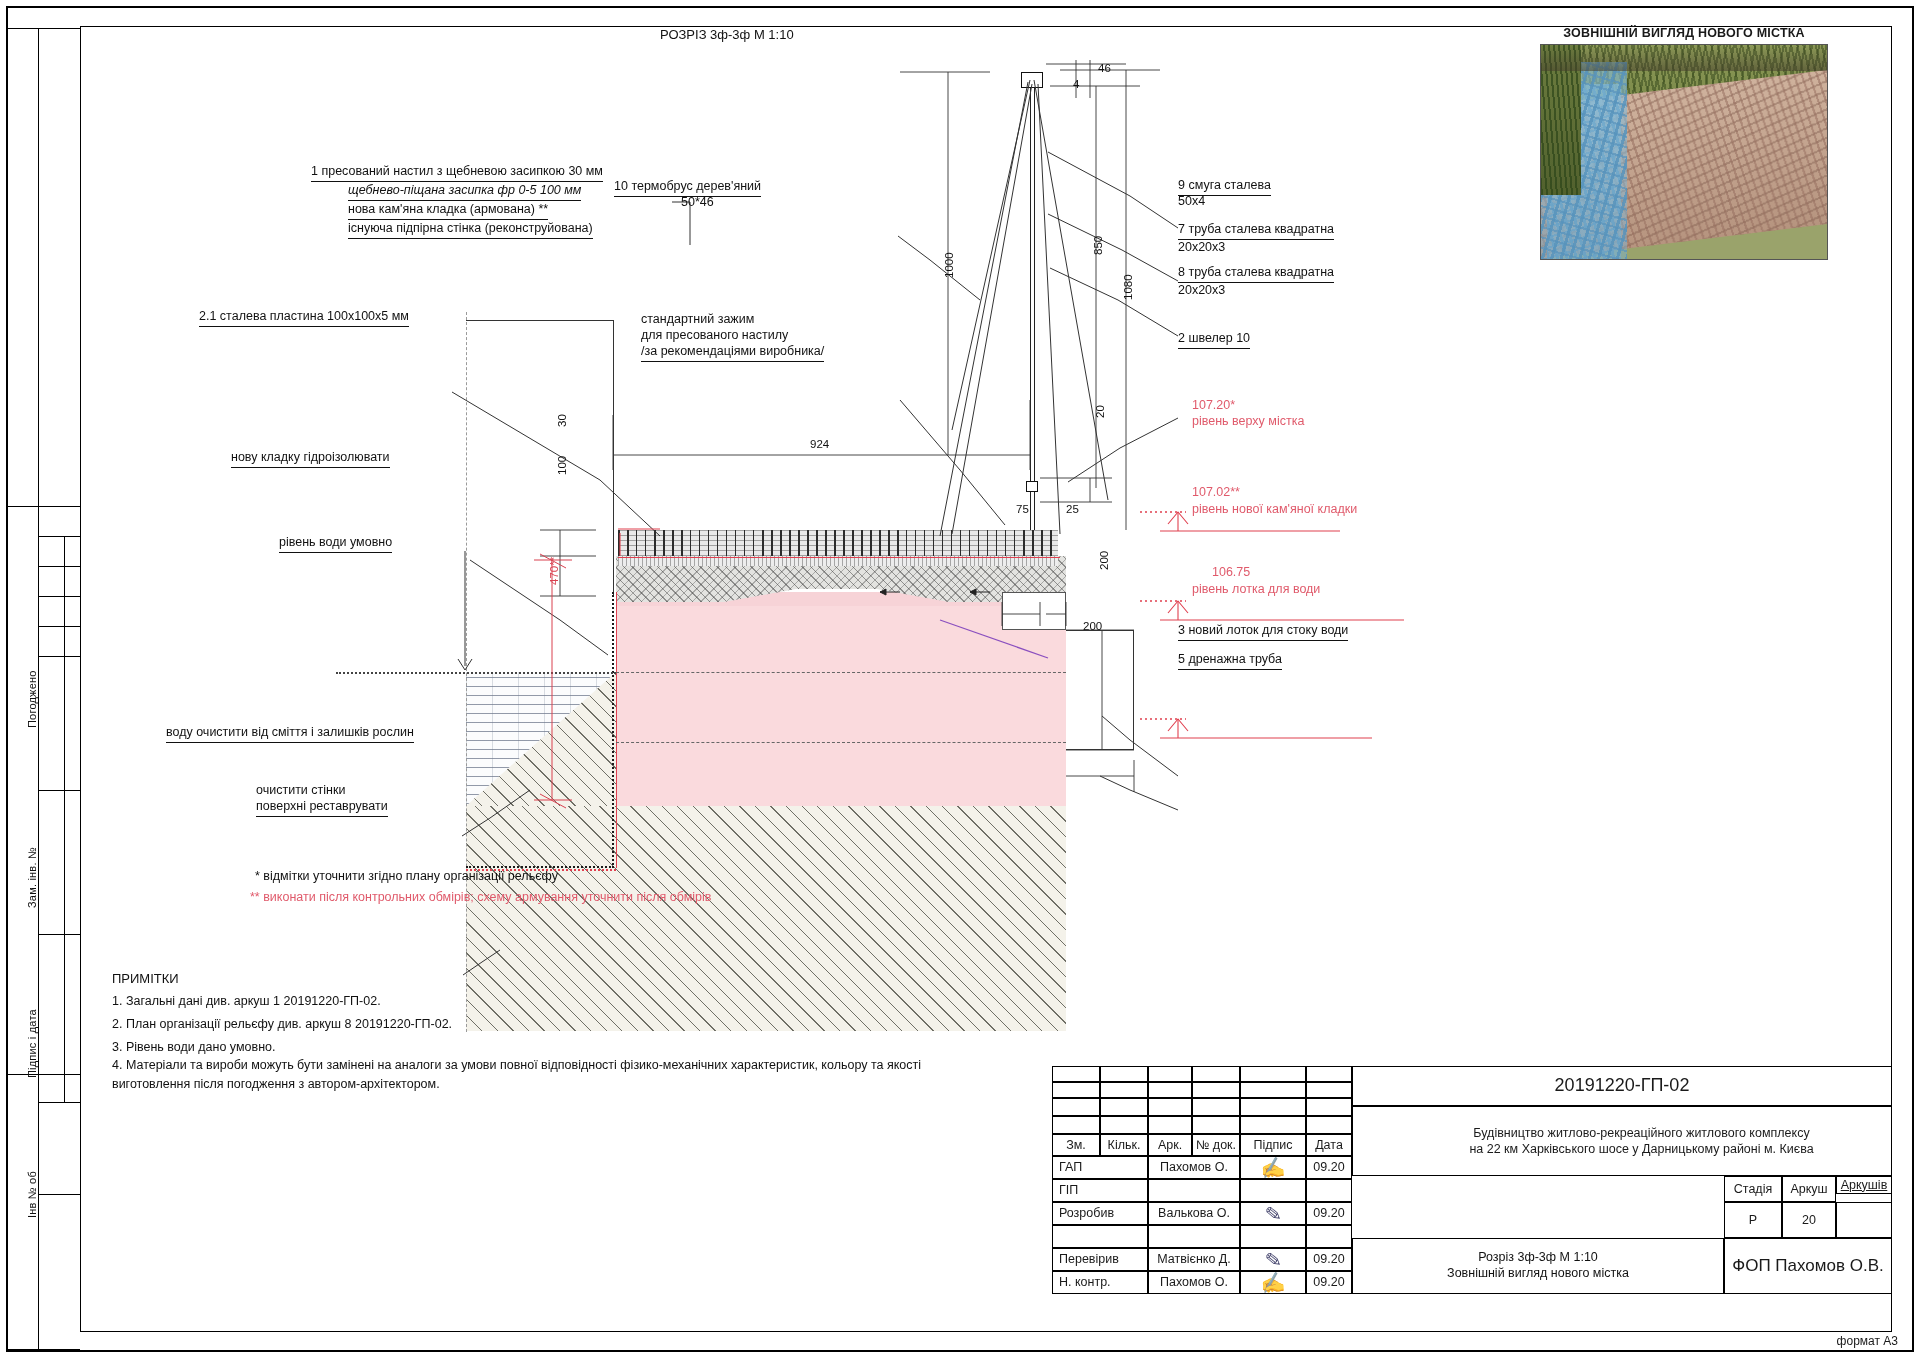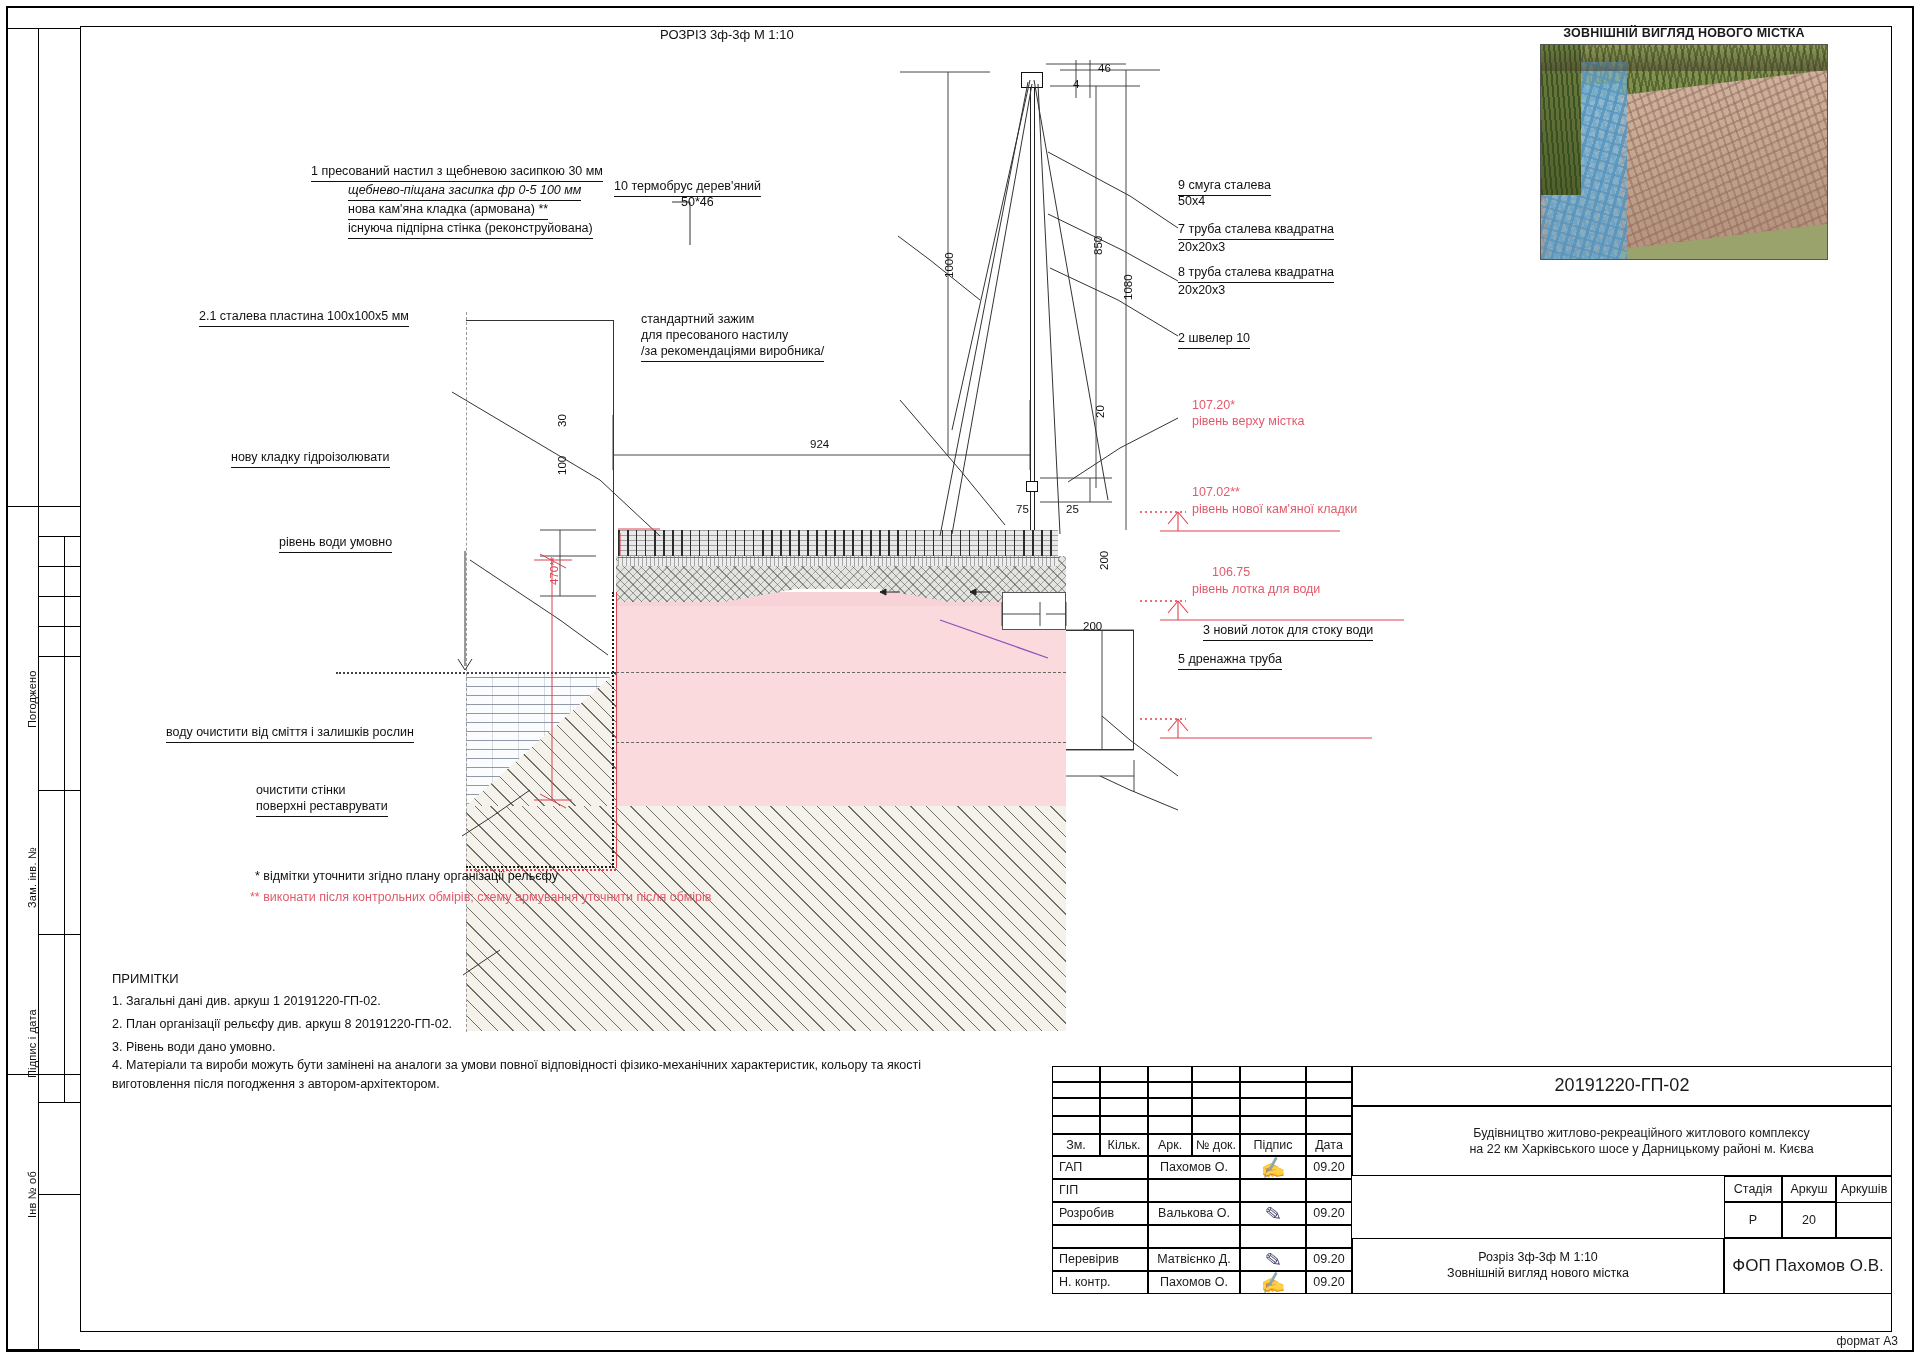--- a/index.html
+++ b/index.html
@@ -364,21 +364,21 @@
   <div class="t" style="left:1178px; top:194px;">50х4</div>
 
   <div class="t u" style="left:1178px; top:222px;">7 труба сталева квадратна</div>
   <div class="t" style="left:1178px; top:240px;">20х20х3</div>
 
   <div class="t u" style="left:1178px; top:265px;">8 труба сталева квадратна</div>
   <div class="t" style="left:1178px; top:283px;">20х20х3</div>
 
   <div class="t u" style="left:1178px; top:331px;">2 швелер 10</div>
 
-  <div class="t u" style="left:1178px; top:623px;margin-left:25px;">3 новий лоток для стоку води</div>
+  <div class="t u" style="left:1178px; top:623px;">3 новий лоток для стоку води</div>
   <div class="t u" style="left:1178px; top:652px;">5 дренажна труба</div>
 
   <div class="t red" style="left:1192px; top:398px;">107.20*</div>
   <div class="t red" style="left:1192px; top:414px;">рівень верху містка</div>
 
   <div class="t red" style="left:1192px; top:485px;">107.02**</div>
   <div class="t red" style="left:1192px; top:502px;">рівень нової кам'яної кладки</div>
 
   <div class="t red" style="left:1192px; top:565px;margin-left:20px;">106.75</div>
   <div class="t red" style="left:1192px; top:582px;">рівень лотка для води</div>
@@ -486,21 +486,21 @@
     <div class="cell big" style="left:300px;top:0;width:540px;height:40px;">20191220-ГП-02</div>
 
     <div class="cell" style="left:300px;top:40px;width:540px;height:70px;flex-direction:column;padding-left:39px;">
       <span>Будівництво житлово-рекреаційного житлового комплексу</span>
       <span>на 22 км Харківського шосе у Дарницькому районі м. Києва</span>
     </div>
 
 
     <div class="cell" style="left:672px;top:110px;width:58px;height:26px;">Стадія</div>
     <div class="cell" style="left:730px;top:110px;width:54px;height:26px;">Аркуш</div>
-    <div class="cell" style="left:784px;top:110px;width:56px;height:27px;">Аркушів</div>
+    <div class="cell" style="left:784px;top:110px;width:56px;height:18px;text-decoration:underline;">Аркушів</div>
 
     <div class="cell" style="left:672px;top:136px;width:58px;height:36px;">Р</div>
     <div class="cell" style="left:730px;top:136px;width:54px;height:36px;">20</div>
     <div class="cell" style="left:784px;top:136px;width:56px;height:36px;"></div>
 
     <div class="cell" style="left:300px;top:172px;width:372px;height:56px;flex-direction:column;">
       <span class="t" style="position:static;">Розріз 3ф-3ф М 1:10</span>
       <span class="t" style="position:static;">Зовнішній вигляд нового містка</span>
     </div>
     <div class="cell med" style="left:672px;top:172px;width:168px;height:56px;font-size:17px;">ФОП Пахомов О.В.</div>

